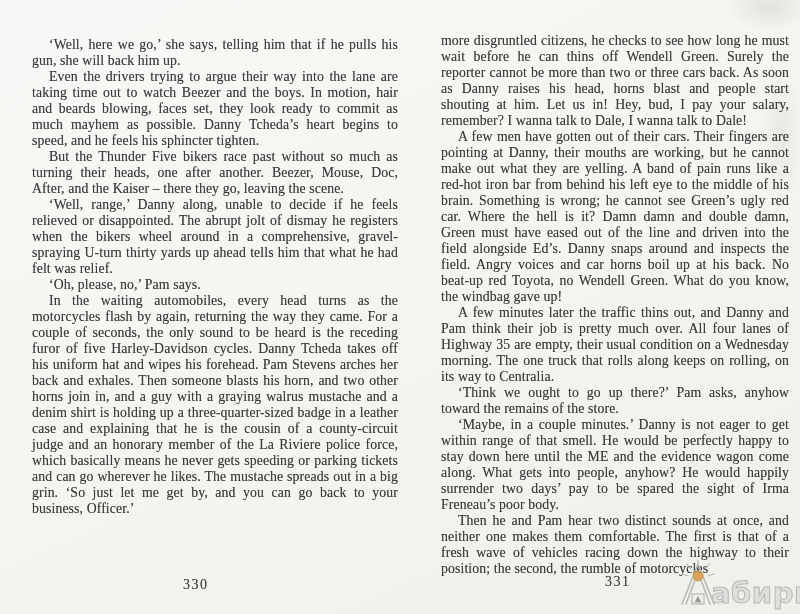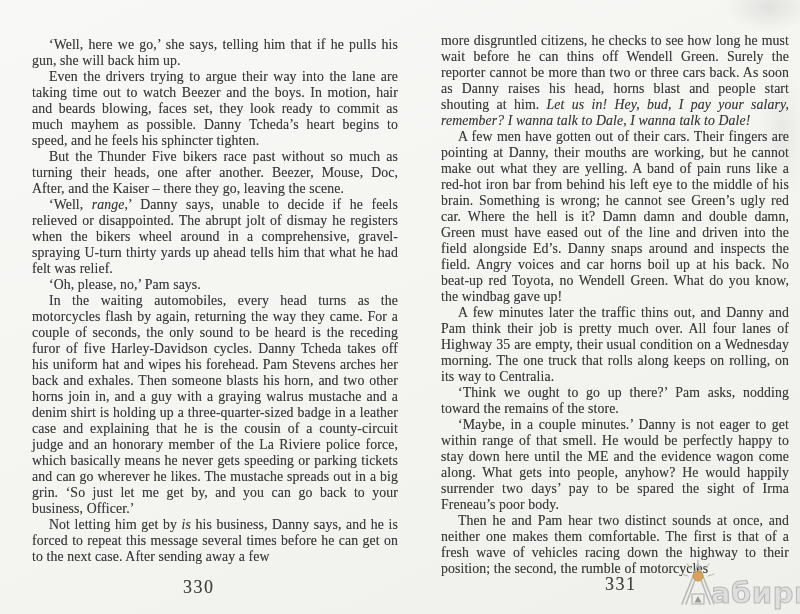--- a/index.html
+++ b/index.html
@@ -20,24 +20,24 @@
     text-align: justify;
     font-size: 13.8px;
     line-height: 16px;
     letter-spacing: 0.1px;
     text-shadow: 0 0 0.6px rgba(59,59,59,0.5);
   }
   .col p { margin: 0; }
   .col p.indent { text-indent: 17px; }
   .col-left  { left: 32px;  top: 37px; width: 366px; }
   .col-right { left: 441px; top: 33px; width: 348px; }
-  .it { font-style: italic; }
+  .it { }
   .pagenum {
     position: absolute;
-    font-size: 18px;
+    font-size: 14px;
     letter-spacing: 1.5px;
     color: #414141;
     text-shadow: 0 0 0.6px rgba(59,59,59,0.5);
   }
   .pn-left  { left: 183px; top: 577px; }
   .pn-right { left: 605px; top: 574px; }
   .smudge { position: absolute; pointer-events: none; }
   .s1 { left: 726px; top: -18px; width: 86px; height: 50px;
         background: radial-gradient(closest-side, rgba(192,192,190,0.38), rgba(192,192,190,0)); }
   .s2 { left: 758px; top: 65px; width: 48px; height: 140px;
@@ -67,31 +67,30 @@
 
 <div class="scan">
 
   <div class="smudge s1"></div>
   <div class="smudge s2"></div>
 
   <div class="col col-left">
       <p class="indent"><span>‘Well, here we go,’ she says, telling him that if he pulls his gun, she will back him up.</span></p>
       <p class="indent"><span>Even the drivers trying to argue their way into the lane are taking time out to watch Beezer and the boys. In motion, hair and beards blowing, faces set, they look ready to commit as much mayhem as possible. Danny Tcheda’s heart begins to speed, and he feels his sphincter tighten.</span></p>
       <p class="indent"><span>But the Thunder Five bikers race past without so much as turning their heads, one after another. Beezer, Mouse, Doc, After, and the Kaiser – there they go, leaving the scene.</span></p>
-      <p class="indent"><span>‘Well, </span><span class="it">range</span><span>,’ Danny says, unable to decide if he feels relieved or disappointed. The abrupt jolt of dismay he registers when the bikers wheel around in a comprehensive, gravel-spraying U-turn thirty yards up ahead tells him that what he had felt was relief.</span></p>
+      <p class="indent"><span>‘Well, </span><span class="it">range</span><span>,’ Danny along, unable to decide if he feels relieved or disappointed. The abrupt jolt of dismay he registers when the bikers wheel around in a comprehensive, gravel-spraying U-turn thirty yards up ahead tells him that what he had felt was relief.</span></p>
       <p class="indent"><span>‘Oh, please, no,’ Pam says.</span></p>
       <p class="indent"><span>In the waiting automobiles, every head turns as the motorcycles flash by again, returning the way they came. For a couple of seconds, the only sound to be heard is the receding furor of five Harley-Davidson cycles. Danny Tcheda takes off his uniform hat and wipes his forehead. Pam Stevens arches her back and exhales. Then someone blasts his horn, and two other horns join in, and a guy with a graying walrus mustache and a denim shirt is holding up a three-quarter-sized badge in a leather case and explaining that he is the cousin of a county-circuit judge and an honorary member of the La Riviere police force, which basically means he never gets speeding or parking tickets and can go wherever he likes. The mustache spreads out in a big grin. ‘So just let me get by, and you can go back to your business, Officer.’</span></p>
-      <p class="indent"><span>Not letting him get by </span><span class="it">is</span><span> his business, Danny says, and he is forced to repeat this message several times before he can get on to the next case. After sending away a few</span></p>
     </div>
 
   <div class="col col-right">
       <p class=""><span>more disgruntled citizens, he checks to see how long he must wait before he can thins off Wendell Green. Surely the reporter cannot be more than two or three cars back. As soon as Danny raises his head, horns blast and people start shouting at him. </span><span class="it">Let us in! Hey, bud, I pay your salary, remember? I wanna talk to Dale, I wanna talk to Dale!</span></p>
       <p class="indent"><span>A few men have gotten out of their cars. Their fingers are pointing at Danny, their mouths are working, but he cannot make out what they are yelling. A band of pain runs like a red-hot iron bar from behind his left eye to the middle of his brain. Something is wrong; he cannot see Green’s ugly red car. Where the hell is it? Damn damn and double damn, Green must have eased out of the line and driven into the field alongside Ed’s. Danny snaps around and inspects the field. Angry voices and car horns boil up at his back. No beat-up red Toyota, no Wendell Green. What do you know, the windbag gave up!</span></p>
       <p class="indent"><span>A few minutes later the traffic thins out, and Danny and Pam think their job is pretty much over. All four lanes of Highway 35 are empty, their usual condition on a Wednesday morning. The one truck that rolls along keeps on rolling, on its way to Centralia.</span></p>
-      <p class="indent"><span>‘Think we ought to go up there?’ Pam asks, nodding toward the remains of the store.</span></p>
+      <p class="indent"><span>‘Think we ought to go up there?’ Pam asks, anyhow toward the remains of the store.</span></p>
       <p class="indent"><span>‘Maybe, in a couple minutes.’ Danny is not eager to get within range of that smell. He would be perfectly happy to stay down here until the ME and the evidence wagon come along. What gets into people, anyhow? He would happily surrender two days’ pay to be spared the sight of Irma Freneau’s poor body.</span></p>
       <p class="indent"><span>Then he and Pam hear two distinct sounds at once, and neither one makes them comfortable. The first is that of a fresh wave of vehicles racing down the highway to their position; the second, the rumble of motorcycles</span></p>
     </div>
 
   <div class="pagenum pn-left">330</div>
 
   <div class="pagenum pn-right">331</div>
 
   <div class="watermark">
     <svg class="wm-logo" width="40" height="50" viewBox="0 0 40 50" aria-hidden="true">

